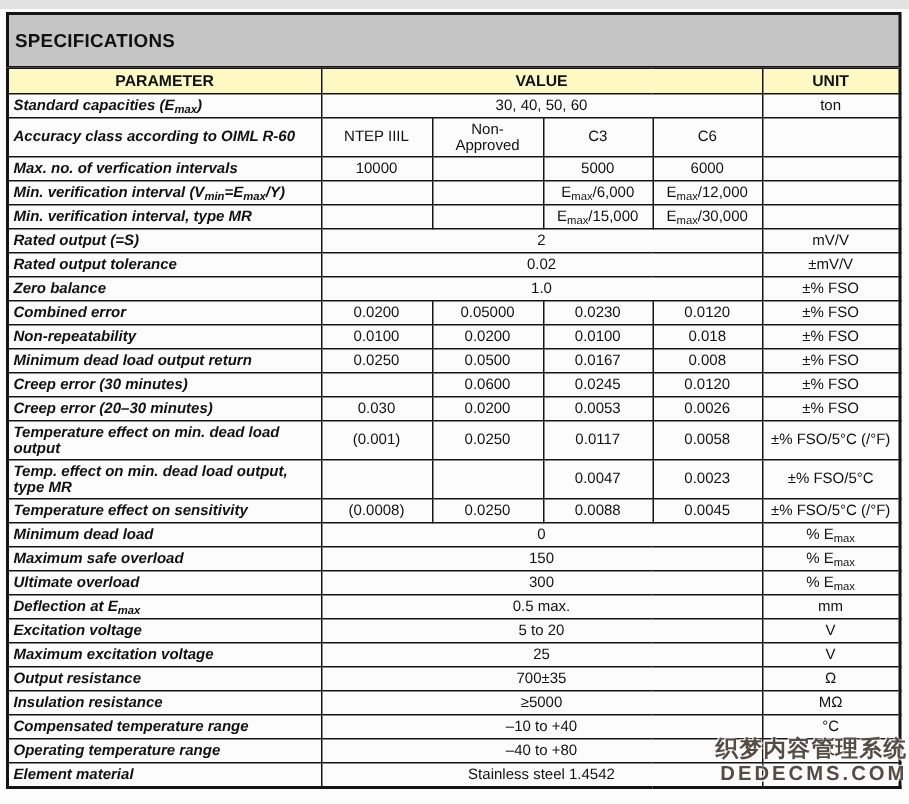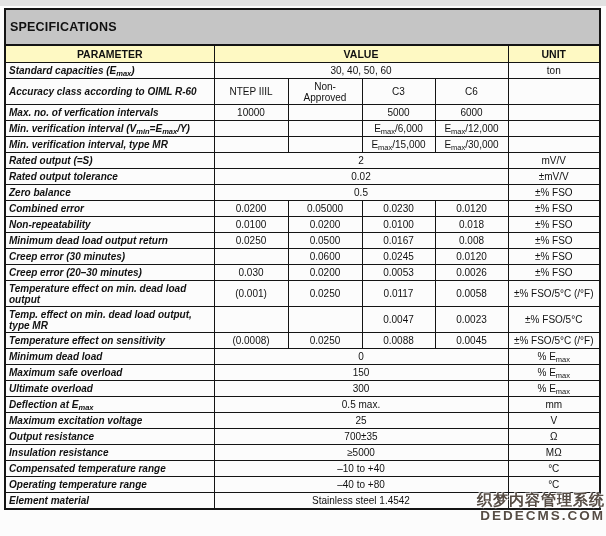--- a/index.html
+++ b/index.html
@@ -119,21 +119,21 @@
           <td class="val" colspan="4">2</td>
           <td class="unit">mV/V</td>
         </tr>
         <tr>
           <td class="param">Rated output tolerance</td>
           <td class="val" colspan="4">0.02</td>
           <td class="unit">±mV/V</td>
         </tr>
         <tr>
           <td class="param">Zero balance</td>
-          <td class="val" colspan="4">0.5</td>
+          <td class="val" colspan="4">1.0</td>
           <td class="unit">±% FSO</td>
         </tr>
         <tr>
           <td class="param">Combined error</td>
           <td class="val">0.0200</td>
           <td class="val">0.05000</td>
           <td class="val">0.0230</td>
           <td class="val">0.0120</td>
           <td class="unit">±% FSO</td>
         </tr>
@@ -207,20 +207,25 @@
           <td class="param">Ultimate overload</td>
           <td class="val" colspan="4">300</td>
           <td class="unit">% E<sub>max</sub></td>
         </tr>
         <tr>
           <td class="param">Deflection at E<sub>max</sub></td>
           <td class="val" colspan="4">0.5 max.</td>
           <td class="unit">mm</td>
         </tr>
         <tr>
+          <td class="param">Excitation voltage</td>
+          <td class="val" colspan="4">5 to 20</td>
+          <td class="unit">V</td>
+        </tr>
+        <tr>
           <td class="param">Maximum excitation voltage</td>
           <td class="val" colspan="4">25</td>
           <td class="unit">V</td>
         </tr>
         <tr>
           <td class="param">Output resistance</td>
           <td class="val" colspan="4">700±35</td>
           <td class="unit">Ω</td>
         </tr>
         <tr>

